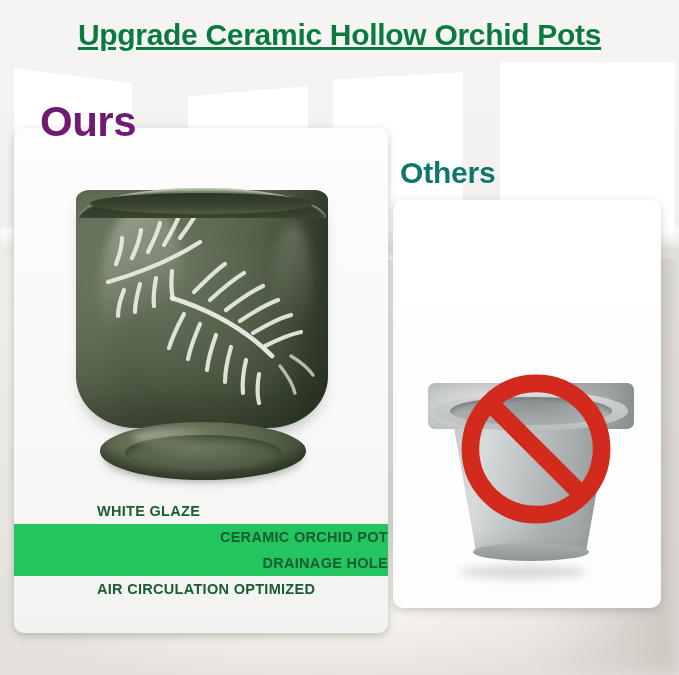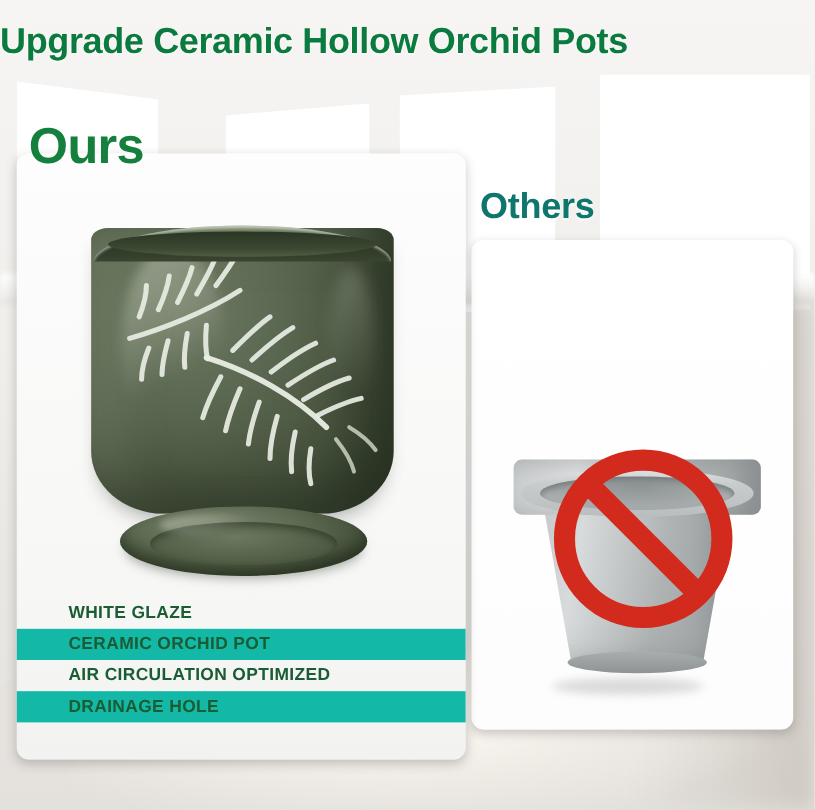--- a/index.html
+++ b/index.html
@@ -33,30 +33,31 @@
     filter:blur(6px);}
   #bg .shade{position:absolute;right:0;top:250px;width:150px;bottom:0;
     background:linear-gradient(90deg,rgba(214,209,202,0) 0%,rgba(205,199,191,.55) 60%,rgba(196,190,181,.7) 100%);
     filter:blur(8px);}
   #bg .leafL{position:absolute;left:-20px;top:560px;width:70px;height:70px;
     background:#e6e3de;filter:blur(3px);
     clip-path:polygon(50% 0,100% 50%,50% 100%,0 50%);opacity:.8;}
 
   
   .title{
-    position:absolute;left:0;right:0;top:18px;
+    position:absolute;left:0;right:0;top:18px;text-align:center;
     font-size:30px;font-weight:bold;letter-spacing:-.3px;
     color:#0a7a3e;z-index:30;
     text-shadow:0 1px 2px rgba(255,255,255,.9);
     font-family:"Liberation Sans","DejaVu Sans",sans-serif;
+    text-decoration:underline;
   }
 
   .ours-label{
-    position:absolute;left:24px;top:98px;z-index:32;
-    font-size:42px;font-weight:bold;color:#15803d;letter-spacing:-.5px;
+    position:absolute;left:40px;top:98px;z-index:32;
+    font-size:42px;font-weight:bold;color:#701a75;letter-spacing:-.5px;
     text-shadow:0 1px 2px rgba(255,255,255,.95);
   }
   .others-label{
     position:absolute;left:400px;top:156px;z-index:32;
     font-size:30px;font-weight:bold;color:#0f766e;letter-spacing:-.2px;
     text-shadow:0 1px 2px rgba(255,255,255,.9);
   }
 
   
   .card{position:absolute;background:#fbfbfb;border-radius:10px;
@@ -128,22 +129,22 @@
     border-radius:50%;
     background:radial-gradient(ellipse at 50% 30%,#8f9495 0%,#a3a8a9 55%,#b6babb 100%);
     box-shadow:inset 0 3px 5px rgba(90,96,98,.6);}
   .gpot-shadow{position:absolute;left:40px;bottom:-4px;width:126px;height:14px;
     border-radius:50%;background:rgba(150,152,150,.35);filter:blur(4px);}
   .noban{position:absolute;left:36px;top:14px;width:160px;height:160px;}
   .noban svg{width:100%;height:100%;display:block;}
 
   
   .features{position:absolute;left:14px;top:498px;width:374px;z-index:24;}
-  .feature-row{height:26px;display:flex;align-items:center;}
-  .feature-row.alt{background:#14b8a6;}
+  .feature-row{height:26px;display:flex;align-items:center;padding-left:40px;}
+  .feature-row.alt{background:#22c55e;justify-content:flex-end;}
   .feature-row .ftext{
     padding-left:43px;font-size:14.5px;font-weight:bold;
     letter-spacing:.3px;color:#1a5c33;white-space:nowrap;}
 </style>
 </head>
 <body>
 
 <div id="bg">
   <div class="wall"></div>
   <div class="winrow">
@@ -245,19 +246,19 @@
   </div>
 </div>
 
 <div class="features">
   <div class="feature-row">
     <span class="ftext">WHITE GLAZE</span>
   </div>
   <div class="feature-row alt">
     <span class="ftext">CERAMIC ORCHID POT</span>
   </div>
+  <div class="feature-row alt">
+    <span class="ftext">DRAINAGE HOLE</span>
+  </div>
   <div class="feature-row">
     <span class="ftext">AIR CIRCULATION OPTIMIZED</span>
   </div>
-  <div class="feature-row alt">
-    <span class="ftext">DRAINAGE HOLE</span>
-  </div>
 </div>
 
 </body></html>

